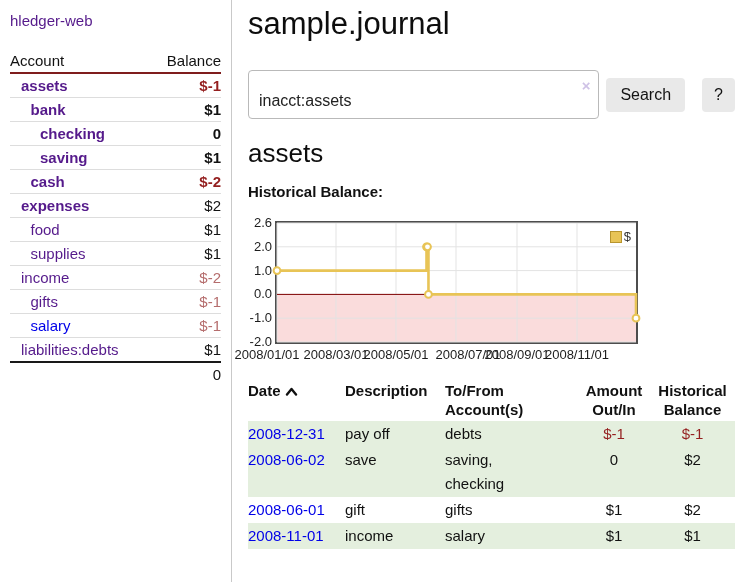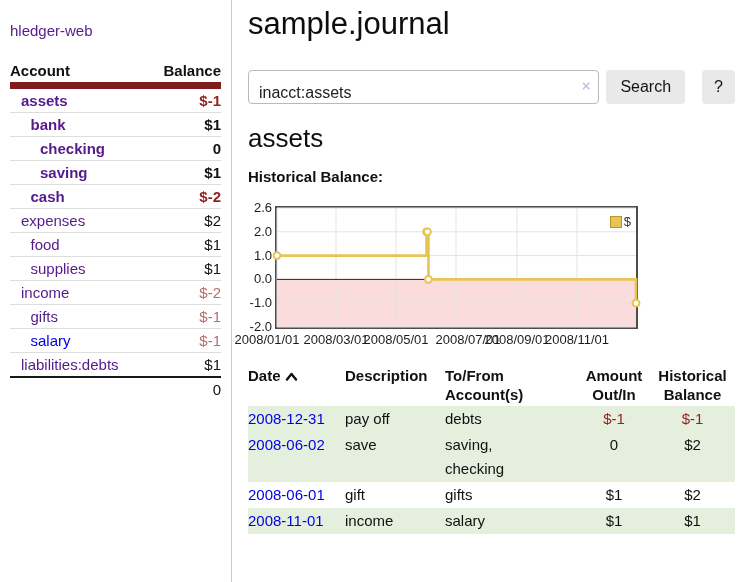--- a/index.html
+++ b/index.html
@@ -1,41 +1,41 @@
 <!DOCTYPE html>
 <html><head>
 <meta charset="utf-8">
 <style>
   html,body{margin:0;padding:0;background:#fff;}
   body{width:742px;height:582px;overflow:hidden;font-family:"Liberation Sans",sans-serif;color:#111;}
 
   
   .sidebar{position:absolute;left:0;top:0;bottom:0;width:232px;box-sizing:border-box;
            border-right:1px solid #c9c9c9;padding:8px 10px 0 10px;}
-  .brand{display:block;font-size:15px;color:#551a8b;text-decoration:none;margin-top:14px;}
+  .brand{display:block;font-size:15px;color:#551a8b;text-decoration:none;margin-top:4px;}
   .nav{margin-top:46px;}
   .navlink{font-size:15px;color:#551a8b;text-decoration:none;}
   table.accounts{width:100%;border-collapse:collapse;font-size:15px;margin-top:20px;}
-  table.accounts th{font-weight:bold;text-align:left;padding:3px 0;border-bottom:7px solid #7f1d1d;line-height:17px;}
+  table.accounts th{font-weight:normal;text-align:left;padding:3px 0;border-bottom:2px solid #7f1d1d;line-height:17px;}
   table.accounts th.bal{text-align:right;}
   table.accounts td{padding:3px 0;border-bottom:1px solid #ddd;line-height:17px;}
   table.accounts td.bal{text-align:right;white-space:nowrap;}
   table.accounts tfoot td{border-top:2px solid #191919;border-bottom:none;}
   .acctlink{color:#551a8b;text-decoration:none;display:inline-block;}
   .acctlink.new{color:#0000e8;}
   .b{font-weight:bold;}
   .neg{color:#941f1f;}
   .negsoft{color:#b56d6d;}
 
   
   .main{margin-left:248px;padding:0 7px 0 0;}
   h1.title{font-size:31px;font-weight:normal;margin:6px 0 28px 0;color:#0d0d0d;}
   .searchrow{display:flex;align-items:center;}
   .searchbox{position:relative;width:364px;}
-  .searchbox input{width:100%;height:34px;box-sizing:border-box;border:1px solid #b9b9b9;border-radius:4px;
+  .searchbox input{width:100%;height:49px;box-sizing:border-box;border:1px solid #b9b9b9;border-radius:4px;
                    padding:12px 28px 0 10px;font-size:16px;color:#222;font-family:"Liberation Sans",sans-serif;}
   .clear{position:absolute;right:9px;top:7px;color:#cfc2e6;font-weight:bold;font-size:15px;cursor:pointer;}
   .btn{height:34px;background:#e9e9e9;border:none;border-radius:4px;font-size:16px;color:#131313;
        padding:0 14px;margin-left:7px;font-family:"Liberation Sans",sans-serif;cursor:pointer;}
   .btn.help{margin-left:17px;padding:0 12px;}
   h2.acct-title{font-size:26px;font-weight:normal;margin:19px 0 8px 0;color:#0d0d0d;}
   .chart-label{font-size:15px;font-weight:bold;margin:14px 0 21px 0;}
 
   
   .chart-area{position:relative;height:146px;}
@@ -83,21 +83,21 @@
         </tr>
         <tr>
           <td><a href="#" class="acctlink b" style="padding-left: 30px;">saving</a></td>
           <td class="bal b">$1</td>
         </tr>
         <tr>
           <td><a href="#" class="acctlink b" style="padding-left: 20.5px;">cash</a></td>
           <td class="bal b neg">$-2</td>
         </tr>
         <tr>
-          <td><a href="#" class="acctlink" style="padding-left: 11px;">expenses</a></td>
+          <td><a href="#" class="acctlink" style="padding-left: 11px; font-weight: bold;">expenses</a></td>
           <td class="bal">$2</td>
         </tr>
         <tr>
           <td><a href="#" class="acctlink" style="padding-left: 20.5px;">food</a></td>
           <td class="bal">$1</td>
         </tr>
         <tr>
           <td><a href="#" class="acctlink" style="padding-left: 20.5px;">supplies</a></td>
           <td class="bal">$1</td>
         </tr>

